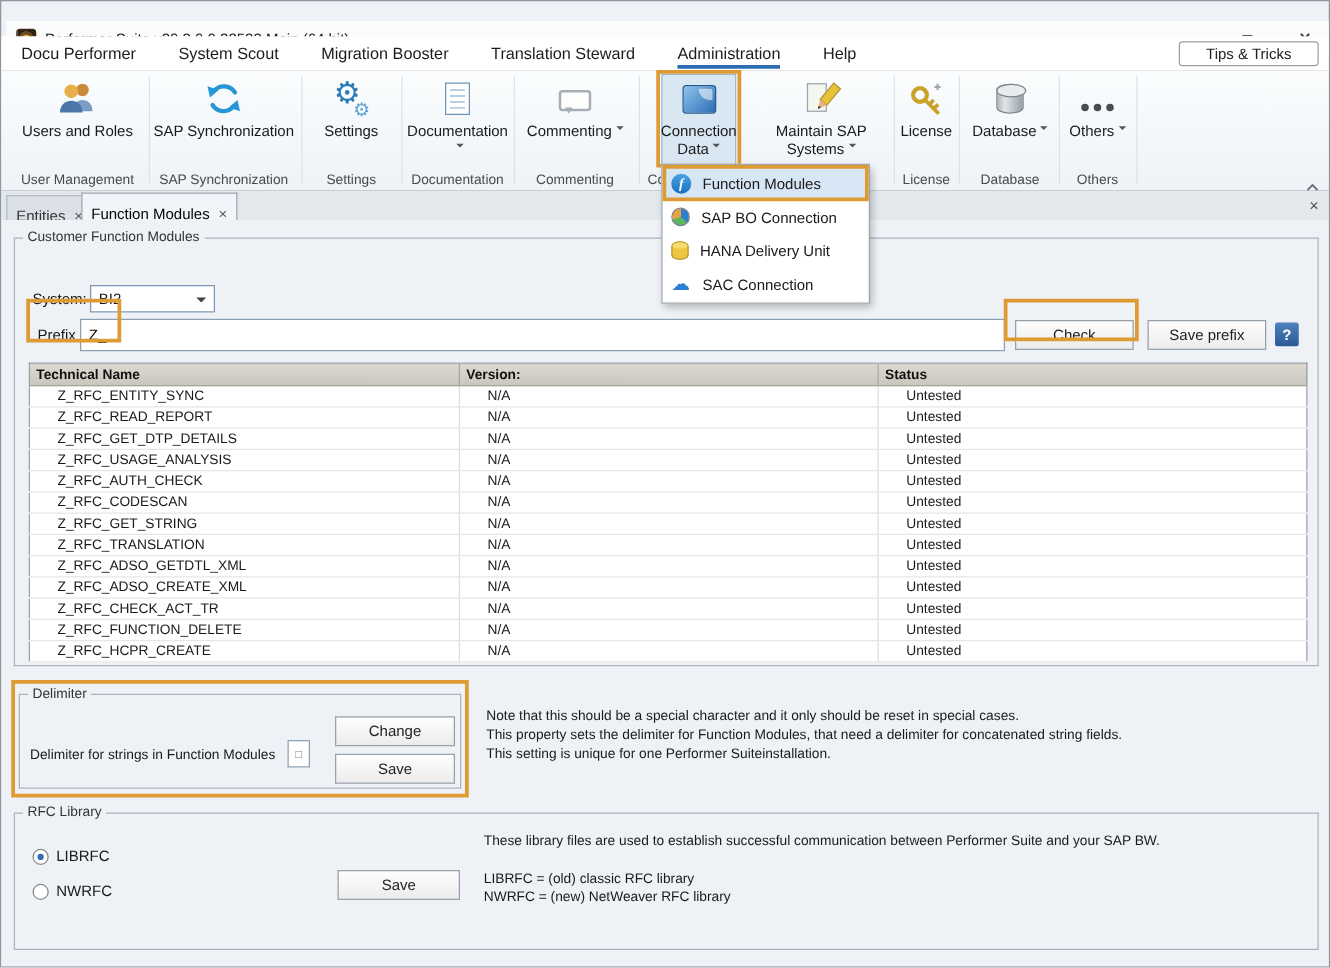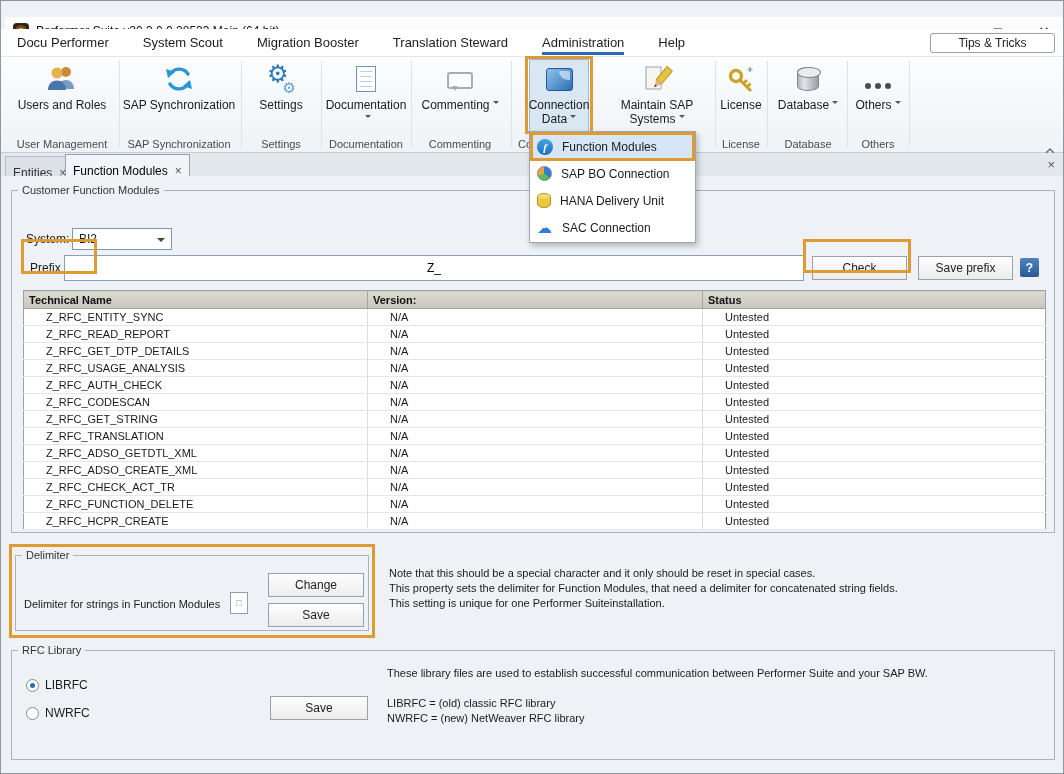--- a/index.html
+++ b/index.html
@@ -19,21 +19,21 @@
   .title-text { font-size:12px; color:#111; }
   .win-controls { position:absolute; right:0; top:0; height:28px; display:flex; }
   .win-btn { width:46px; height:28px; display:flex; align-items:center; justify-content:center;
     font-size:13px; color:#222; cursor:default; }
   
   .menubar { position:absolute; top:28px; left:0; width:100%; height:28px; background:#fff;
     display:flex; align-items:center; gap:34px; padding-left:16px; border-bottom:1px solid #e4e7ea; }
   .menu-item { font-size:13px; color:#1c1c1c; position:relative; height:28px; line-height:28px; }
   .menu-item.active::after { content:""; position:absolute; left:0; right:0; bottom:2px; height:3px;
     background:#2b6cb5; }
-  .tips-btn { position:absolute; right:8px; top:4px; width:125px; height:20px;
+  .tips-btn { position:absolute; right:8px; top:4px; width:112px; height:20px;
     border:1px solid #9aa0a6; border-radius:3px; background:#fff; font-size:12px;
     display:flex; align-items:center; justify-content:center; color:#222; }
   
   .ribbonwrap { position:absolute; top:56px; left:0; width:100%; height:96px;
     background:linear-gradient(#fbfdfe,#eef3f7); border-bottom:1px solid #c7cdd3; }
   .rsep { position:absolute; top:4px; width:1px; height:86px; background:#dde2e7; }
   .rbtn { position:absolute; top:2px; height:76px; display:flex; flex-direction:column;
     align-items:center; padding-top:3px; gap:3px; border:1px solid transparent; }
   .rbtn .rlabel { font-size:12px; color:#1a1a1a; text-align:center; line-height:14px; }
   .rbtn.pressed { background:#d9e7f3; border:1px solid #9cb8d2; }
@@ -92,21 +92,21 @@
   .content { position:absolute; top:175px; left:0; width:100%; height:599px; background:#eef2f6; }
   fieldset { border:1px solid #aab2ba; position:absolute; background:transparent; }
   legend { font-size:11px; color:#333; padding:0 4px; margin-left:6px; }
   .fs-cfm { left:10px; top:8px; width:1044px; height:349px; }
   .lbl { position:absolute; font-size:12px; color:#1a1a1a; }
   .combo { position:absolute; left:60px; top:32px; width:100px; height:22px; background:#fff;
     border:1px solid #7d98b2; display:flex; align-items:center; padding-left:6px; font-size:12px; }
   .combo-arrow { position:absolute; right:6px; top:9px; width:0; height:0;
     border:4px solid transparent; border-top-color:#444; }
   .txtinput { position:absolute; border:1px solid #8aa0b5; background:#fff; font-size:12px;
-    padding:0 6px; font-family:"Liberation Sans","DejaVu Sans",sans-serif;text-align:center; }
+    padding:0 6px; font-family:"Liberation Sans","DejaVu Sans",sans-serif; }
   .btn { position:absolute; background:linear-gradient(#fefefe,#ececec); border:1px solid #98a0a8;
     font-size:12px; color:#222; display:flex; align-items:center; justify-content:center; }
   .help-ic { position:absolute; left:1008px; top:62px; width:19px; height:19px; border-radius:2px;
     background:linear-gradient(#4f83bd,#2a5a96); color:#fff; font-size:12px; font-weight:bold;
     display:flex; align-items:center; justify-content:center; }
   
   .fm-table { position:absolute; left:11px; top:94px; width:1022px; border-collapse:collapse;
     table-layout:fixed; font-size:11px; background:#fff; border:1px solid #98a0a8; }
   .fm-table th { height:18px; background:linear-gradient(#dcd9d1,#c9c6be); border-right:1px solid #a8a59d;
     border-bottom:1px solid #a8a59d; text-align:left; padding:0 5px; font-weight:bold; color:#111; }

